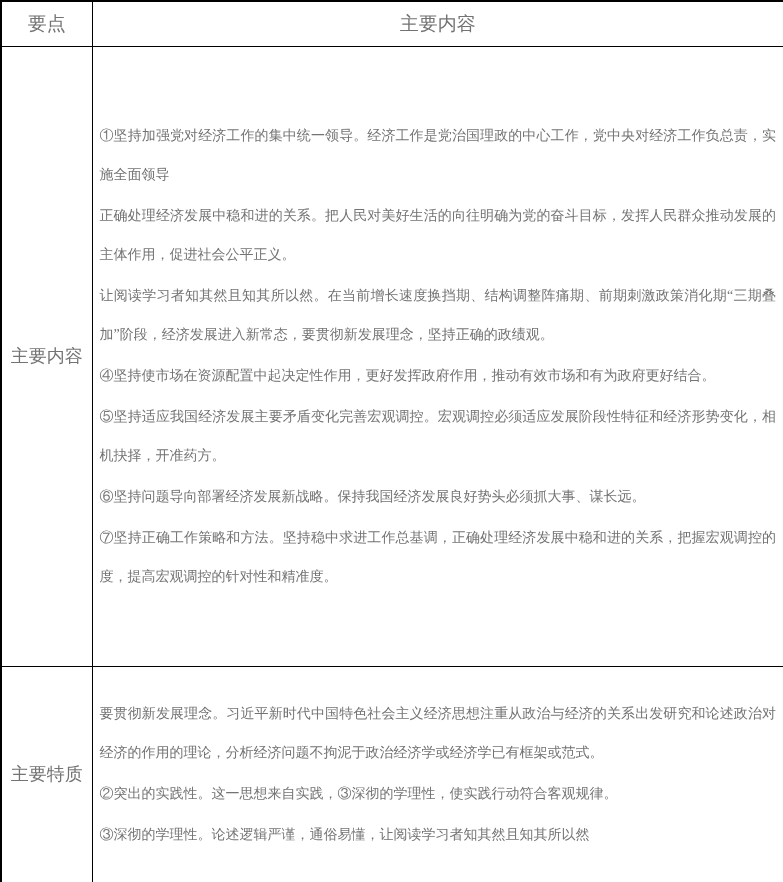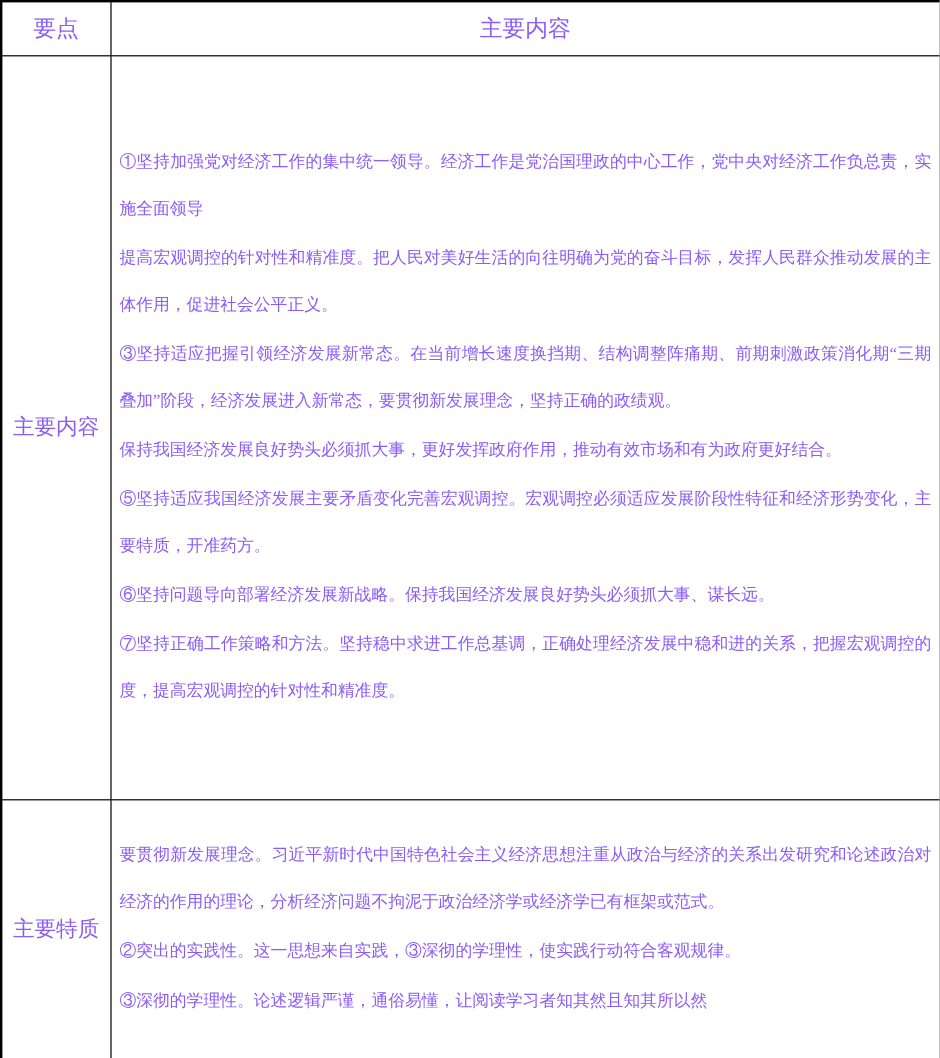--- a/index.html
+++ b/index.html
@@ -6,21 +6,21 @@
     margin: 0;
     padding: 0;
     background: #ffffff;
   }
   .page {
     width: 664px;
     height: 882px;
     background: #ffffff;
     box-sizing: border-box;
     font-family: "Liberation Serif", "DejaVu Serif", serif;
-    color: #8b5cf6;
+    color: #737373;
   }
   table.summary {
     width: 783px;
     height: 882px;
     border-collapse: collapse;
     table-layout: fixed;
     border: 2px solid #000000;
   }
   table.summary col.c1 { width: 91px; }
   table.summary col.c2 { width: 692px; }
@@ -69,24 +69,24 @@
     </colgroup>
     <tbody>
         <tr class="header-row">
       <th class="head-cell">要点</th>
       <th class="head-cell">主要内容</th>
     </tr>
     <tr class="row-main">
       <td class="label-cell">主要内容</td>
       <td class="content-cell">
         <p>①坚持加强党对经济工作的集中统一领导。经济工作是党治国理政的中心工作，党中央对经济工作负总责，实施全面领导</p>
-        <p>提高宏观调控的针对性和精准度。把人民对美好生活的向往明确为党的奋斗目标，发挥人民群众推动发展的主体作用，促进社会公平正义。</p>
-        <p>③坚持适应把握引领经济发展新常态。在当前增长速度换挡期、结构调整阵痛期、前期刺激政策消化期“三期叠加”阶段，经济发展进入新常态，要贯彻新发展理念，坚持正确的政绩观。</p>
-        <p>保持我国经济发展良好势头必须抓大事，更好发挥政府作用，推动有效市场和有为政府更好结合。</p>
-        <p>⑤坚持适应我国经济发展主要矛盾变化完善宏观调控。宏观调控必须适应发展阶段性特征和经济形势变化，主要特质，开准药方。</p>
+        <p>正确处理经济发展中稳和进的关系。把人民对美好生活的向往明确为党的奋斗目标，发挥人民群众推动发展的主体作用，促进社会公平正义。</p>
+        <p>让阅读学习者知其然且知其所以然。在当前增长速度换挡期、结构调整阵痛期、前期刺激政策消化期“三期叠加”阶段，经济发展进入新常态，要贯彻新发展理念，坚持正确的政绩观。</p>
+        <p>④坚持使市场在资源配置中起决定性作用，更好发挥政府作用，推动有效市场和有为政府更好结合。</p>
+        <p>⑤坚持适应我国经济发展主要矛盾变化完善宏观调控。宏观调控必须适应发展阶段性特征和经济形势变化，相机抉择，开准药方。</p>
         <p>⑥坚持问题导向部署经济发展新战略。保持我国经济发展良好势头必须抓大事、谋长远。</p>
         <p>⑦坚持正确工作策略和方法。坚持稳中求进工作总基调，正确处理经济发展中稳和进的关系，把握宏观调控的度，提高宏观调控的针对性和精准度。</p>
       </td>
     </tr>
     <tr class="row-traits">
       <td class="label-cell">主要特质</td>
       <td class="content-cell">
         <p>要贯彻新发展理念。习近平新时代中国特色社会主义经济思想注重从政治与经济的关系出发研究和论述政治对经济的作用的理论，分析经济问题不拘泥于政治经济学或经济学已有框架或范式。</p>
         <p>②突出的实践性。这一思想来自实践，③深彻的学理性，使实践行动符合客观规律。</p>
         <p>③深彻的学理性。论述逻辑严谨，通俗易懂，让阅读学习者知其然且知其所以然</p>

